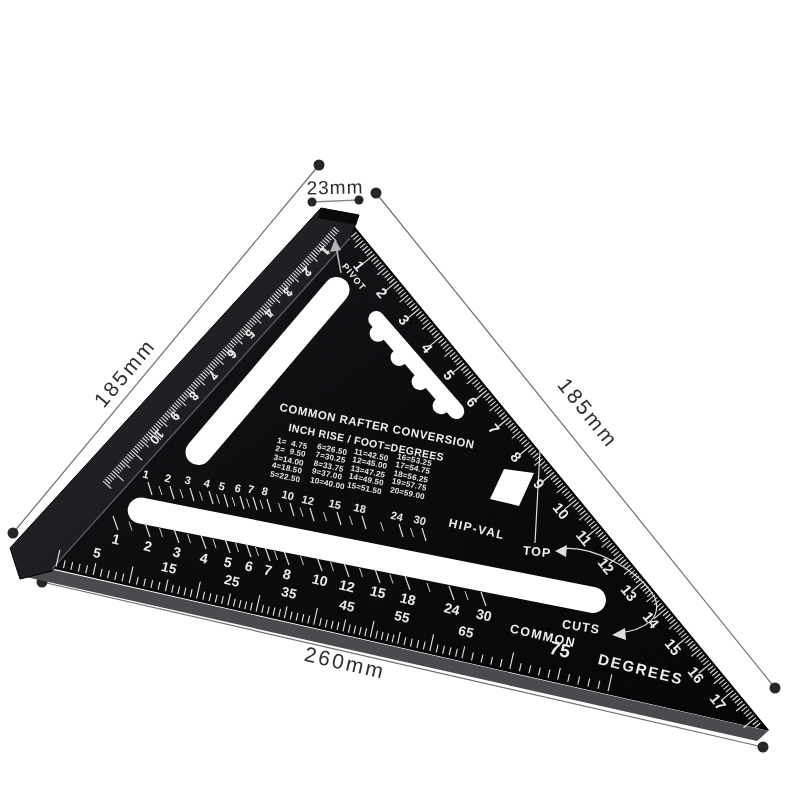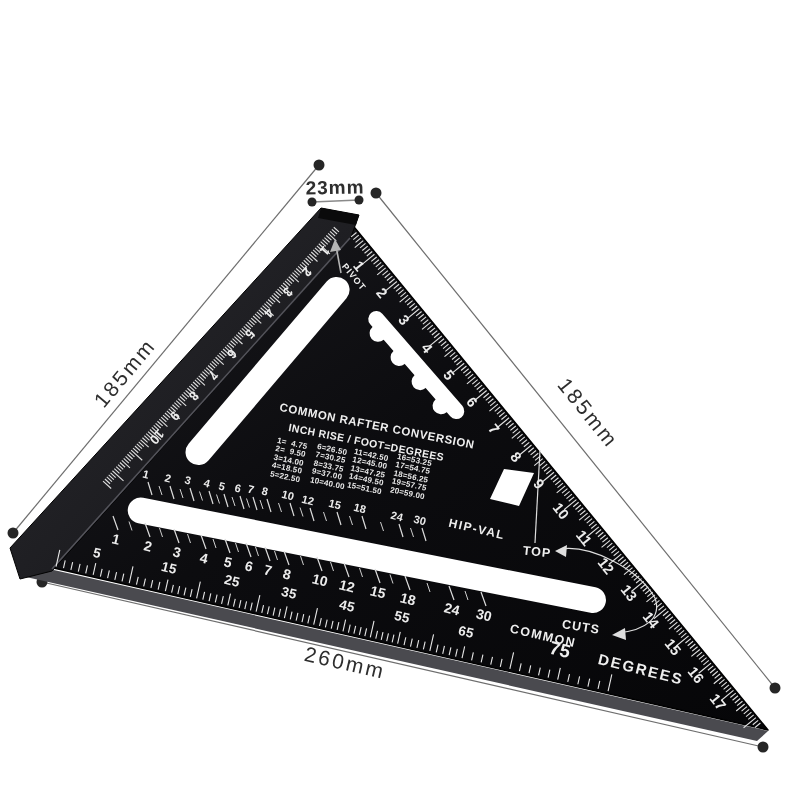--- a/index.html
+++ b/index.html
@@ -530,21 +530,21 @@
   <g fill="none" stroke="#dedede" stroke-width="1.2">
     <line x1="540" y1="450" x2="535" y2="543"></line>
     <path d="M 561,549 C 590,545 638,568 655,598 C 662,618 646,630 618,633"></path>
   </g>
   <g fill="#dedede">
     <polygon points="555,551 567,545 566,557"></polygon>
     <polygon points="612,635 625,628 626,640"></polygon>
   </g>
 </svg>
 
-<div class="txt dim" style="left:335px;top:188px;transform:translate(-50%,-50%) rotate(-1deg);font-size:19px;letter-spacing:1px;font-weight:bold;">23mm</div>
+<div class="txt dim" style="left:335px;top:188px;transform:translate(-50%,-50%) rotate(-1deg);font-size:19px;letter-spacing:1px;">23mm</div>
 <div class="txt dim" style="left:125px;top:373px;transform:translate(-50%,-50%) rotate(-50deg);">185mm</div>
 <div class="txt dim" style="left:588px;top:413px;transform:translate(-50%,-50%) rotate(51deg);">185mm</div>
 <div class="txt dim" style="left:345px;top:663px;transform:translate(-50%,-50%) rotate(13deg);">260mm</div>
 
 <div class="txt mark" style="left:354px;top:277px;transform:translate(-50%,-50%) rotate(51deg);font-size:9px;letter-spacing:1px;">PIVOT</div>
 <div class="txt mark" style="left:477px;top:529px;transform:translate(-50%,-50%) rotate(13deg);font-size:12px;letter-spacing:1.5px;">HIP-VAL</div>
 <div class="txt mark" style="left:543px;top:636px;transform:translate(-50%,-50%) rotate(13deg);font-size:12.5px;letter-spacing:1.5px;">COMMON</div>
 <div class="txt mark" style="left:641px;top:669px;transform:translate(-50%,-50%) rotate(14deg);font-size:15px;letter-spacing:2px;">DEGREES</div>
 <div class="txt mark" style="left:560px;top:650px;transform:translate(-50%,-50%) rotate(14deg);font-size:18.5px;">75</div>
 <div class="txt mark" style="left:537px;top:552px;transform:translate(-50%,-50%) rotate(6deg);font-size:12.5px;letter-spacing:1px;">TOP</div>

